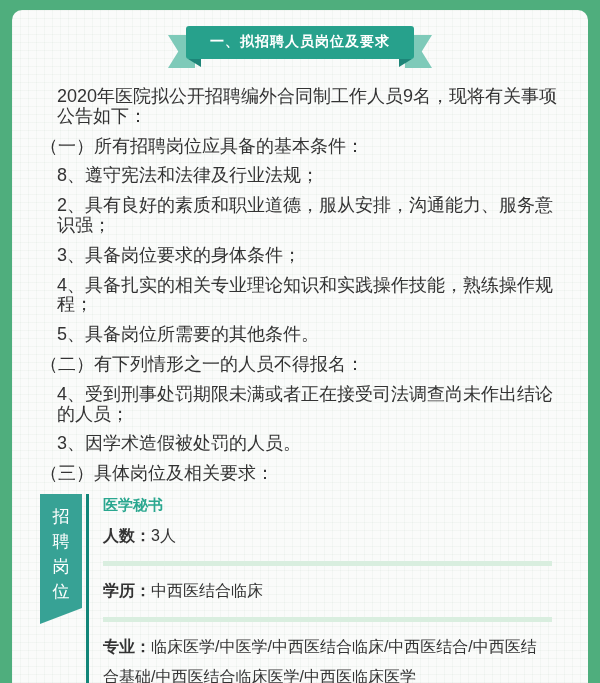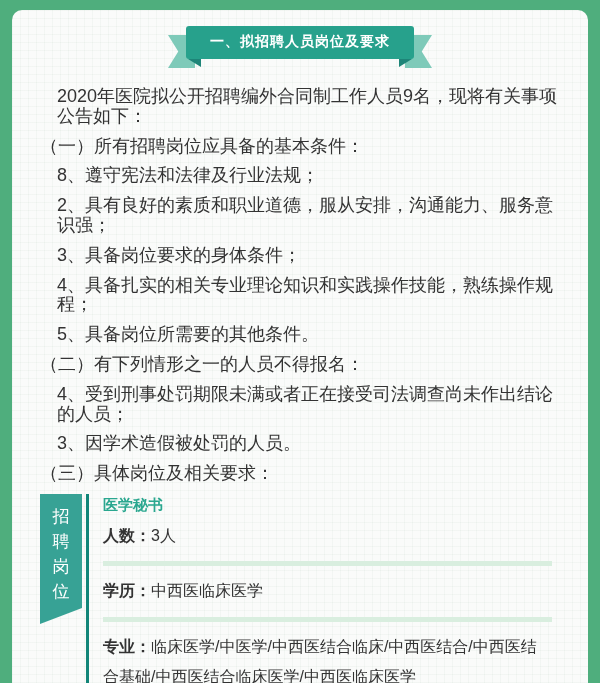--- a/index.html
+++ b/index.html
@@ -117,21 +117,21 @@
     <div class="vline"></div>
     <div class="card">
       <div class="card-title">医学秘书</div>
 
       <div class="row">
         <span class="label">人数：</span><span>3人</span>
       </div>
       <div class="divider"></div>
 
       <div class="row">
-        <span class="label">学历：</span><span>中西医临床医学</span>
+        <span class="label">学历：</span><span>中西医结合临床</span>
       </div>
       <div class="divider"></div>
 
       <div class="row">
         <span class="label">专业：</span><span>临床医学/中医学/中西医结合临床/中西医结合/中西医结合基础/中西医结合临床医学/中西医临床医学</span>
       </div>
       <div class="divider"></div>
 
       <div class="row">
         <span class="label">沟通能力：</span><span>30岁以内</span>

